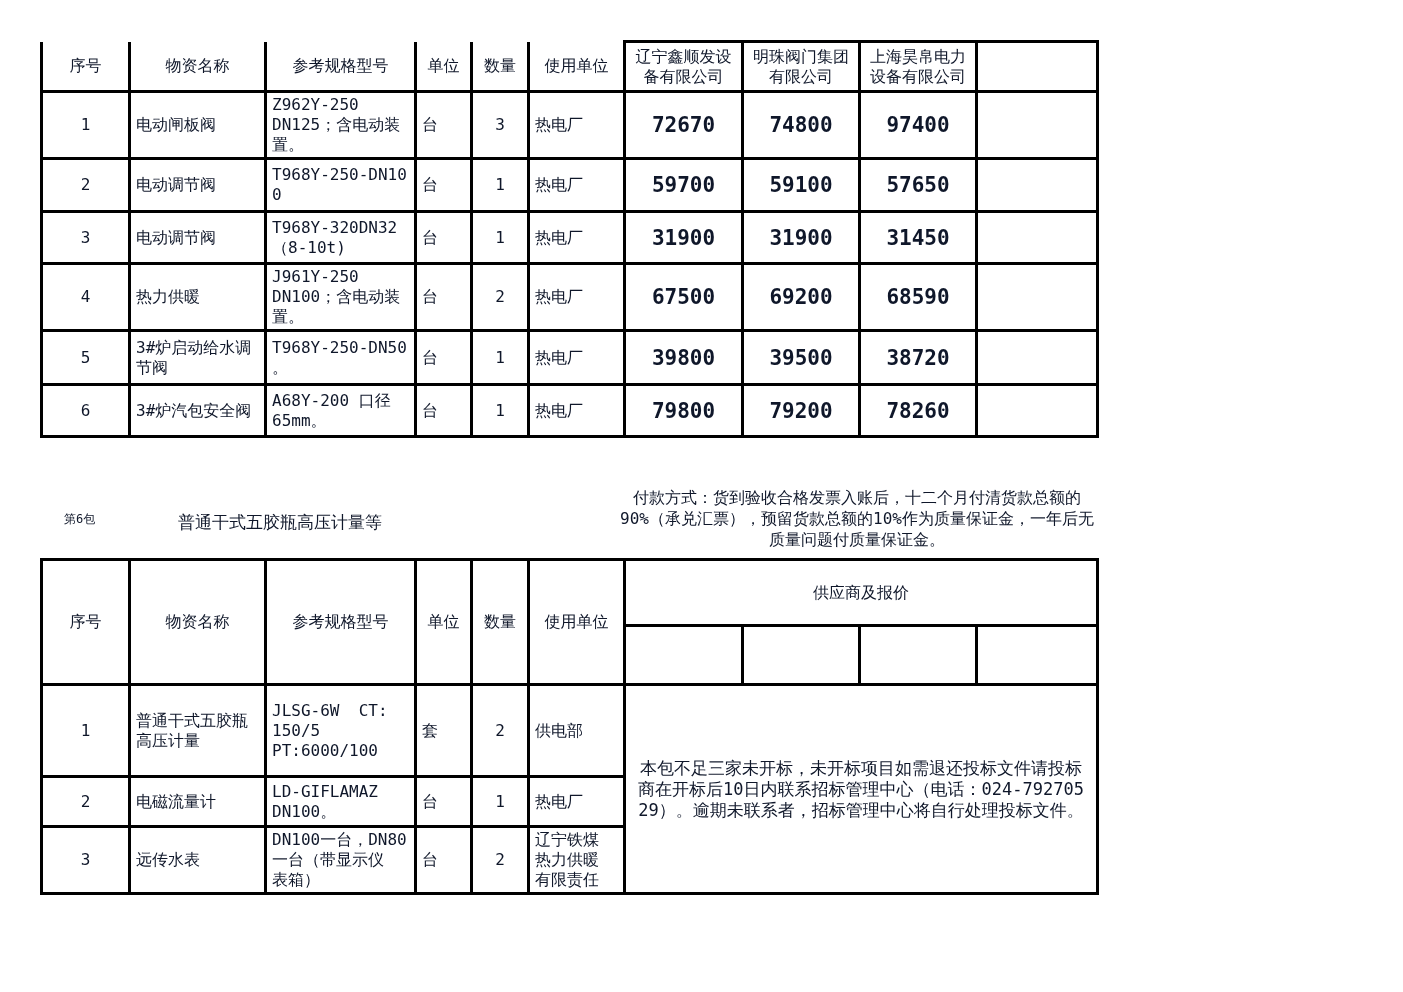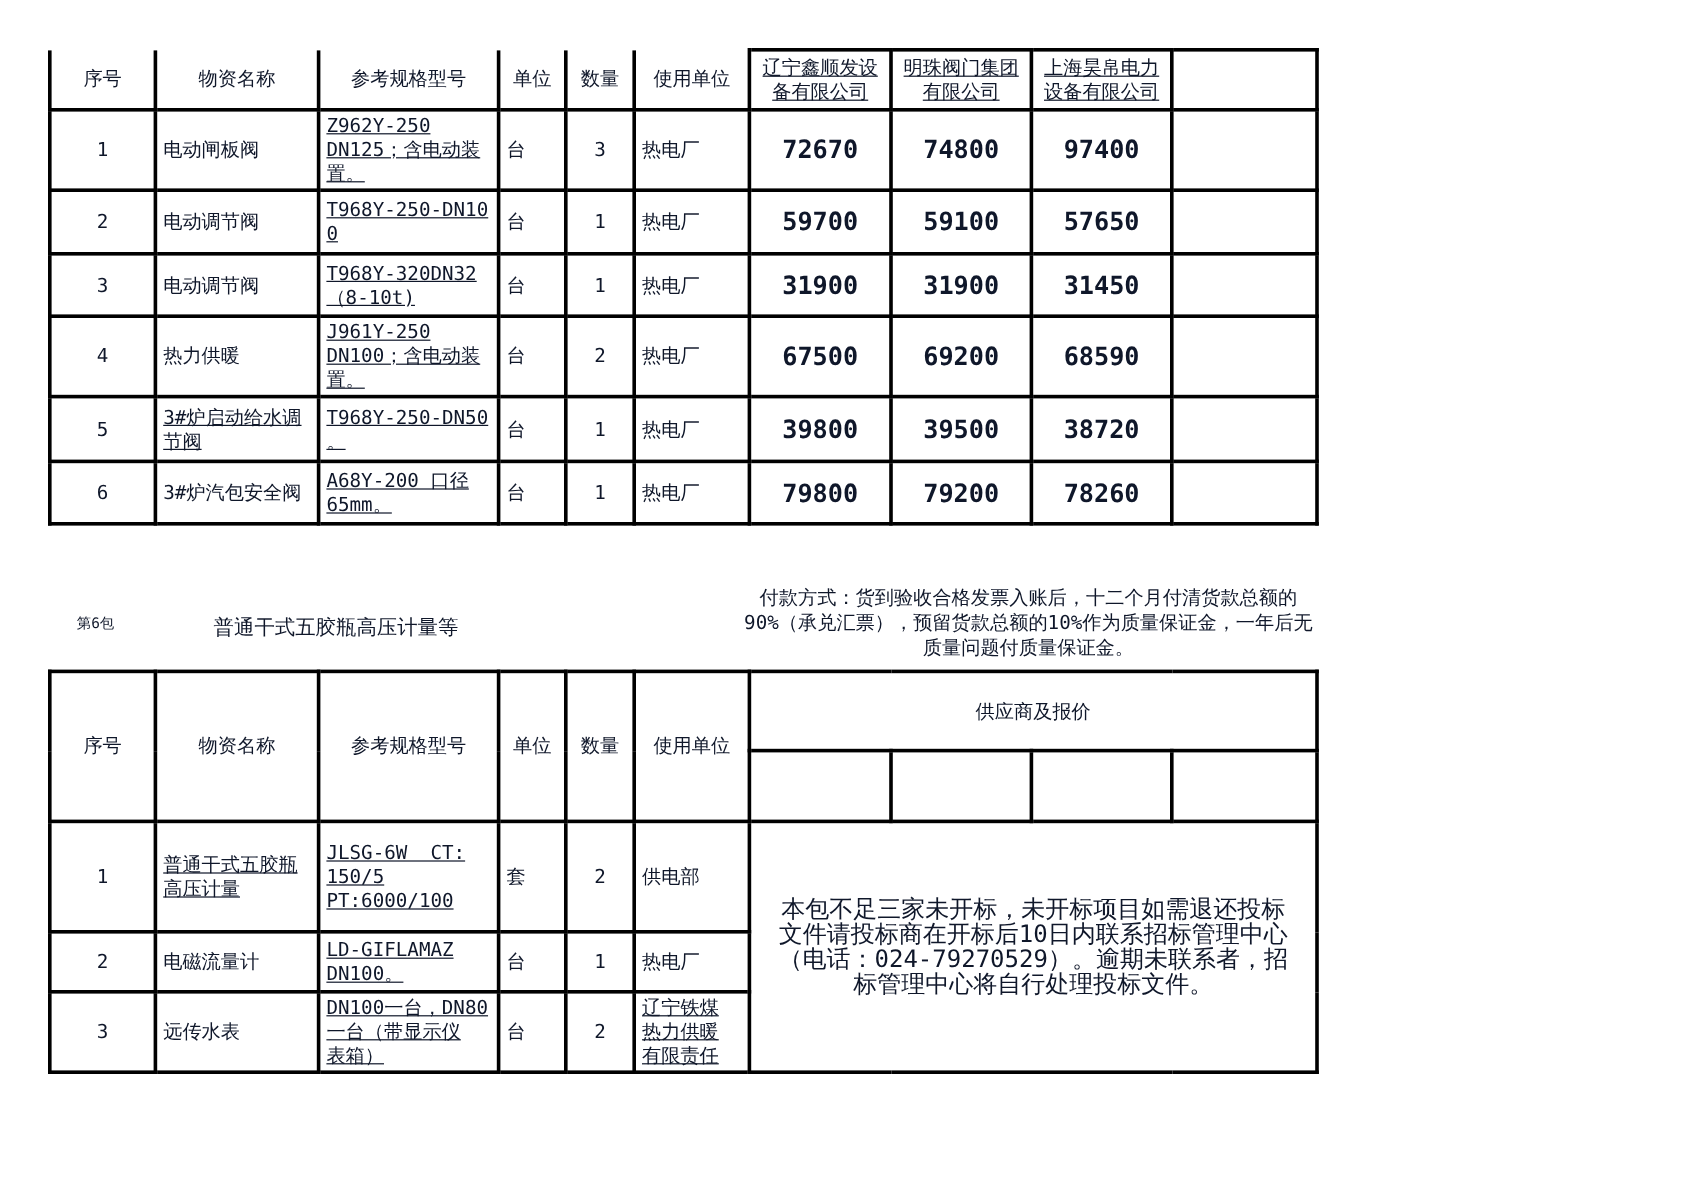--- a/index.html
+++ b/index.html
@@ -12,34 +12,34 @@
   th, td {
     border:3px solid #000;
     padding:2px 5px;
     font-weight:normal;
     font-size:16px;
     line-height:20px;
     vertical-align:middle;
     overflow:hidden;
     word-break:break-all;
   }
-  .pre { white-space:pre-wrap;text-decoration:underline; }
+  .pre { white-space:pre-wrap; }
   .ctr { text-align:center; }
   .lft { text-align:left; }
   .num { text-align:center; font-size:21px;font-weight:bold; }
   #t1 { position:absolute; left:40px; top:40px; width:1056px; }
   #t1 th.noTop { border-top:none; }
   #t2 { position:absolute; left:40px; top:558px; width:1056px; }
   .pkg-label { position:absolute; left:64px; top:511px; font-size:12px; }
   .pkg-title { position:absolute; left:178px; top:511px; font-size:17px; }
   .payment {
     position:absolute; left:620px; top:487px; width:474px;
     text-align:center; font-size:16px; line-height:21px; white-space:pre-wrap;
   }
-  .note-cell { text-align:center; font-size:20px; line-height:21px; padding:2px 20px; }
+  .note-cell { text-align:center; font-size:17px; line-height:21px; padding:2px 10px; }
 </style>
 </head>
 <body>
 
 <div class="canvas">
 
   <table id="t1">
     <colgroup>
       <col style="width:88px">
         <col style="width:136px">

